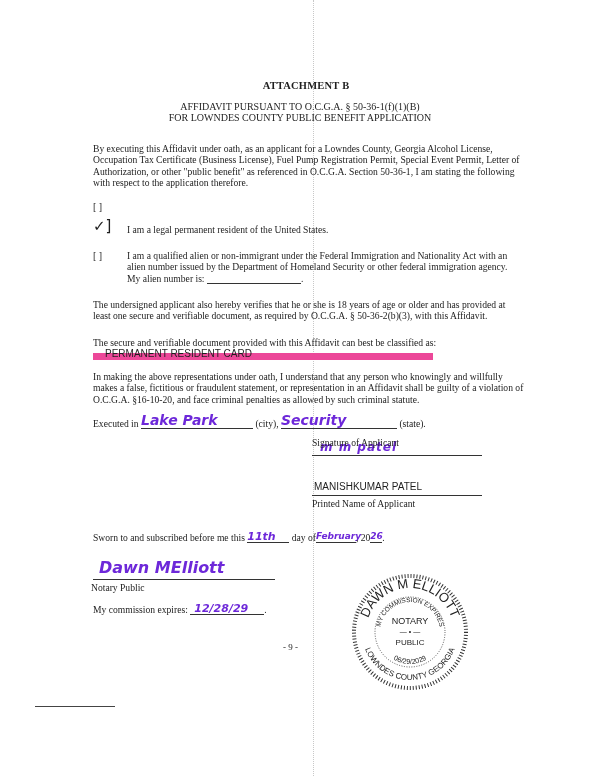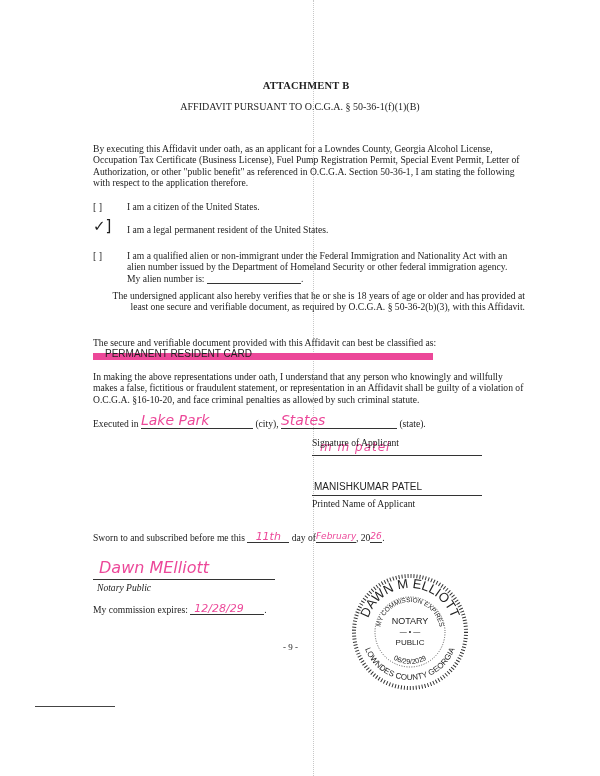--- a/index.html
+++ b/index.html
@@ -10,86 +10,86 @@
     .fold { position: absolute; left: 313px; top: 0; width: 0; height: 776px; border-left: 1px dotted #c8c8c8; }
     .abs { position: absolute; }
     .title { left: 0; width: 600px; text-align: center; font-weight: bold; font-size: 10.5px; top: 80px; letter-spacing: 0.2px; margin-left: 6px; }
     .subtitle { left: 0; width: 600px; text-align: center; font-size: 10px; line-height: 11px; top: 101px; }
     .para { font-size: 9.6px; line-height: 11.4px; color: #222; }
     .intro { left: 93px; top: 143px; width: 430px; }
     .opt { left: 93px; width: 430px; font-size: 9.6px; line-height: 11.4px; }
     .box { position: absolute; left: 0; top: 0; width: 20px; font-size: 10px; }
     .opt-text { position: absolute; left: 34px; top: 0; width: 400px; }
     .underline { display: inline-block; border-bottom: 1px solid #333; vertical-align: bottom; }
-    .hand { font-family: "DejaVu Sans", sans-serif; font-style: italic; color: #ec4899; font-weight: normal; }
+    .hand { font-family: "DejaVu Sans", sans-serif; font-style: italic; color: #6d28d9; font-weight: bold; }
     .sans { font-family: "Liberation Sans", "DejaVu Sans", sans-serif; }
     .stamp { left: 352px; top: 574px; width: 116px; height: 116px; }
     .footline { left: 35px; top: 706px; width: 80px; border-top: 1.5px solid #444; }
   </style>
 </head>
 <body>
 
 <div class="fold"></div>
 
 <div class="abs title">ATTACHMENT B</div>
 
 <div class="abs subtitle">
   <div>AFFIDAVIT PURSUANT TO O.C.G.A. § 50-36-1(f)(1)(B)</div>
+  <div>FOR LOWNDES COUNTY PUBLIC BENEFIT APPLICATION</div>
 </div>
 
 <div class="abs para intro">By executing this Affidavit under oath, as an applicant for a Lowndes County, Georgia Alcohol License, Occupation Tax Certificate (Business License), Fuel Pump Registration Permit, Special Event Permit, Letter of Authorization, or other "public benefit" as referenced in O.C.G.A. Section 50-36-1, I am stating the following with respect to the application therefore.</div>
 
 <div class="abs opt" style="top:201px;height:14px;">
   <span class="box">[ ]</span>
-  <span class="opt-text">I am a citizen of the United States.</span>
 </div>
 
 <div class="abs opt" style="top:224px;height:16px;">
   <span class="box" style="font-size:15px;top:-3px;font-family:'DejaVu Sans',sans-serif;">✓]</span>
   <span class="opt-text">I am a legal permanent resident of the United States.</span>
 </div>
 
 <div class="abs opt" style="top:250px;height:40px;">
   <span class="box">[ ]</span>
   <span class="opt-text">
     <span>I am a qualified alien or non-immigrant under the Federal Immigration and Nationality Act with an alien number issued by the Department of Homeland Security or other federal immigration agency.</span><br>
     <span>My alien number is:</span>
     <span class="underline" style="width:94px;height:10px;"></span>.
   </span>
 </div>
 
-<div class="abs para" style="left:93px;top:290px;width:432px;text-align:right;">The undersigned applicant also hereby verifies that he or she is 18 years of age or older and has provided at least one secure and verifiable document, as required by O.C.G.A. § 50-36-2(b)(3), with this Affidavit.</div>
+<div class="abs para" style="left:93px;top:299px;width:432px;">The undersigned applicant also hereby verifies that he or she is 18 years of age or older and has provided at least one secure and verifiable document, as required by O.C.G.A. § 50-36-2(b)(3), with this Affidavit.</div>
 
 <div class="abs para" style="left:93px;top:337px;width:432px;">The secure and verifiable document provided with this Affidavit can best be classified as:</div>
 <div class="abs sans" style="left:93px;top:348px;width:340px;border-bottom:7px solid #ec4899;font-size:10px;padding-left:12px;box-sizing:border-box;height:12px;line-height:11px;">PERMANENT RESIDENT CARD</div>
 
 <div class="abs para" style="left:93px;top:371px;width:432px;">In making the above representations under oath, I understand that any person who knowingly and willfully makes a false, fictitious or fraudulent statement, or representation in an Affidavit shall be guilty of a violation of O.C.G.A. §16-10-20, and face criminal penalties as allowed by such criminal statute.</div>
 
 <div class="abs para" style="left:93px;top:413px;width:440px;height:20px;">
   <span>Executed in</span>
   <span class="underline hand" style="width:112px;font-size:14px;line-height:15px;">Lake Park</span>
   <span>(city),</span>
-  <span class="underline hand" style="width:116px;font-size:14px;line-height:15px;">States</span>
+  <span class="underline hand" style="width:116px;font-size:14px;line-height:15px;">Security</span>
   <span>(state).</span>
 </div>
 
 <div class="abs hand" style="left:312px;top:440px;width:170px;border-bottom:1.2px solid #333;font-size:12px;padding-left:8px;box-sizing:border-box;height:16px;letter-spacing:1px;">m m patel</div>
 <div class="abs para" style="left:312px;top:437px;">Signature of Applicant</div>
 
 <div class="abs sans" style="left:312px;top:481px;width:170px;border-bottom:1.2px solid #333;font-size:10px;padding-left:2px;box-sizing:border-box;height:15px;">MANISHKUMAR PATEL</div>
 <div class="abs para" style="left:312px;top:498px;">Printed Name of Applicant</div>
 
 <div class="abs para" style="left:93px;top:531px;width:440px;">
   <span>Sworn to and subscribed before me this</span>
-  <span class="underline hand" style="width:42px;text-align:center;font-size:11px;">11th</span>
+  <span class="underline hand" style="width:42px;text-align:left;font-size:11px;">11th</span>
   <span>day of</span><span class="underline hand" style="width:40px;font-size:9px;">February</span><span>, 20</span><span class="underline hand" style="width:12px;font-size:9px;">26</span><span>.</span>
 </div>
 
 <div class="abs hand" style="left:93px;top:558px;width:182px;border-bottom:1.2px solid #333;font-size:16px;height:22px;padding-left:6px;box-sizing:border-box;">Dawn MElliott</div>
-<div class="abs para" style="left:97px;top:582px;font-style:italic;">Notary Public</div>
+<div class="abs para" style="left:91px;top:582px;">Notary Public</div>
 
 <div class="abs para" style="left:93px;top:603px;width:240px;">
   <span>My commission expires:</span>
   <span class="underline hand" style="width:70px;font-size:11px;padding-left:4px;">12/28/29</span>.
 </div>
 
 <div class="abs stamp">
   <svg width="116" height="116" viewBox="0 0 116 116">
     <defs>
       <path id="outerTop" d="M 14 58 A 44 44 0 0 1 102 58"></path>

